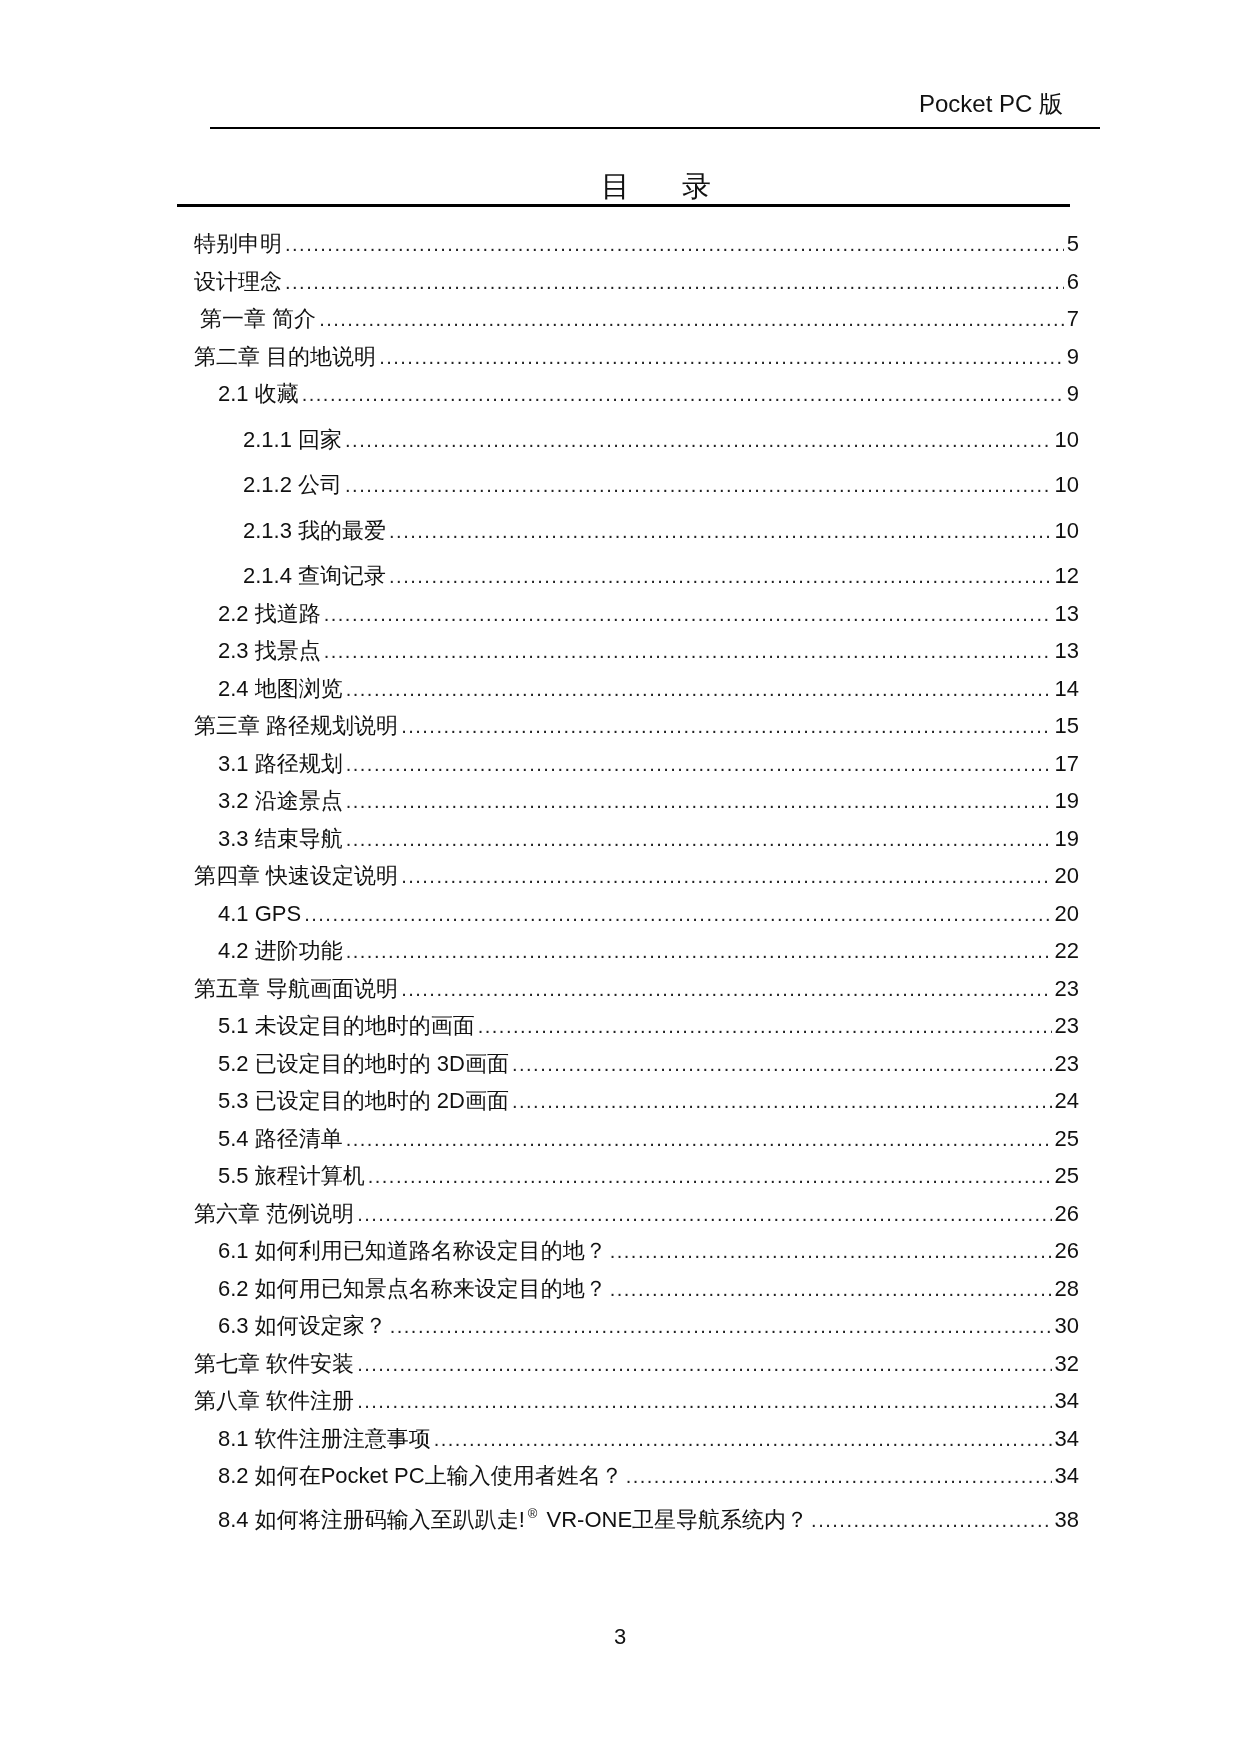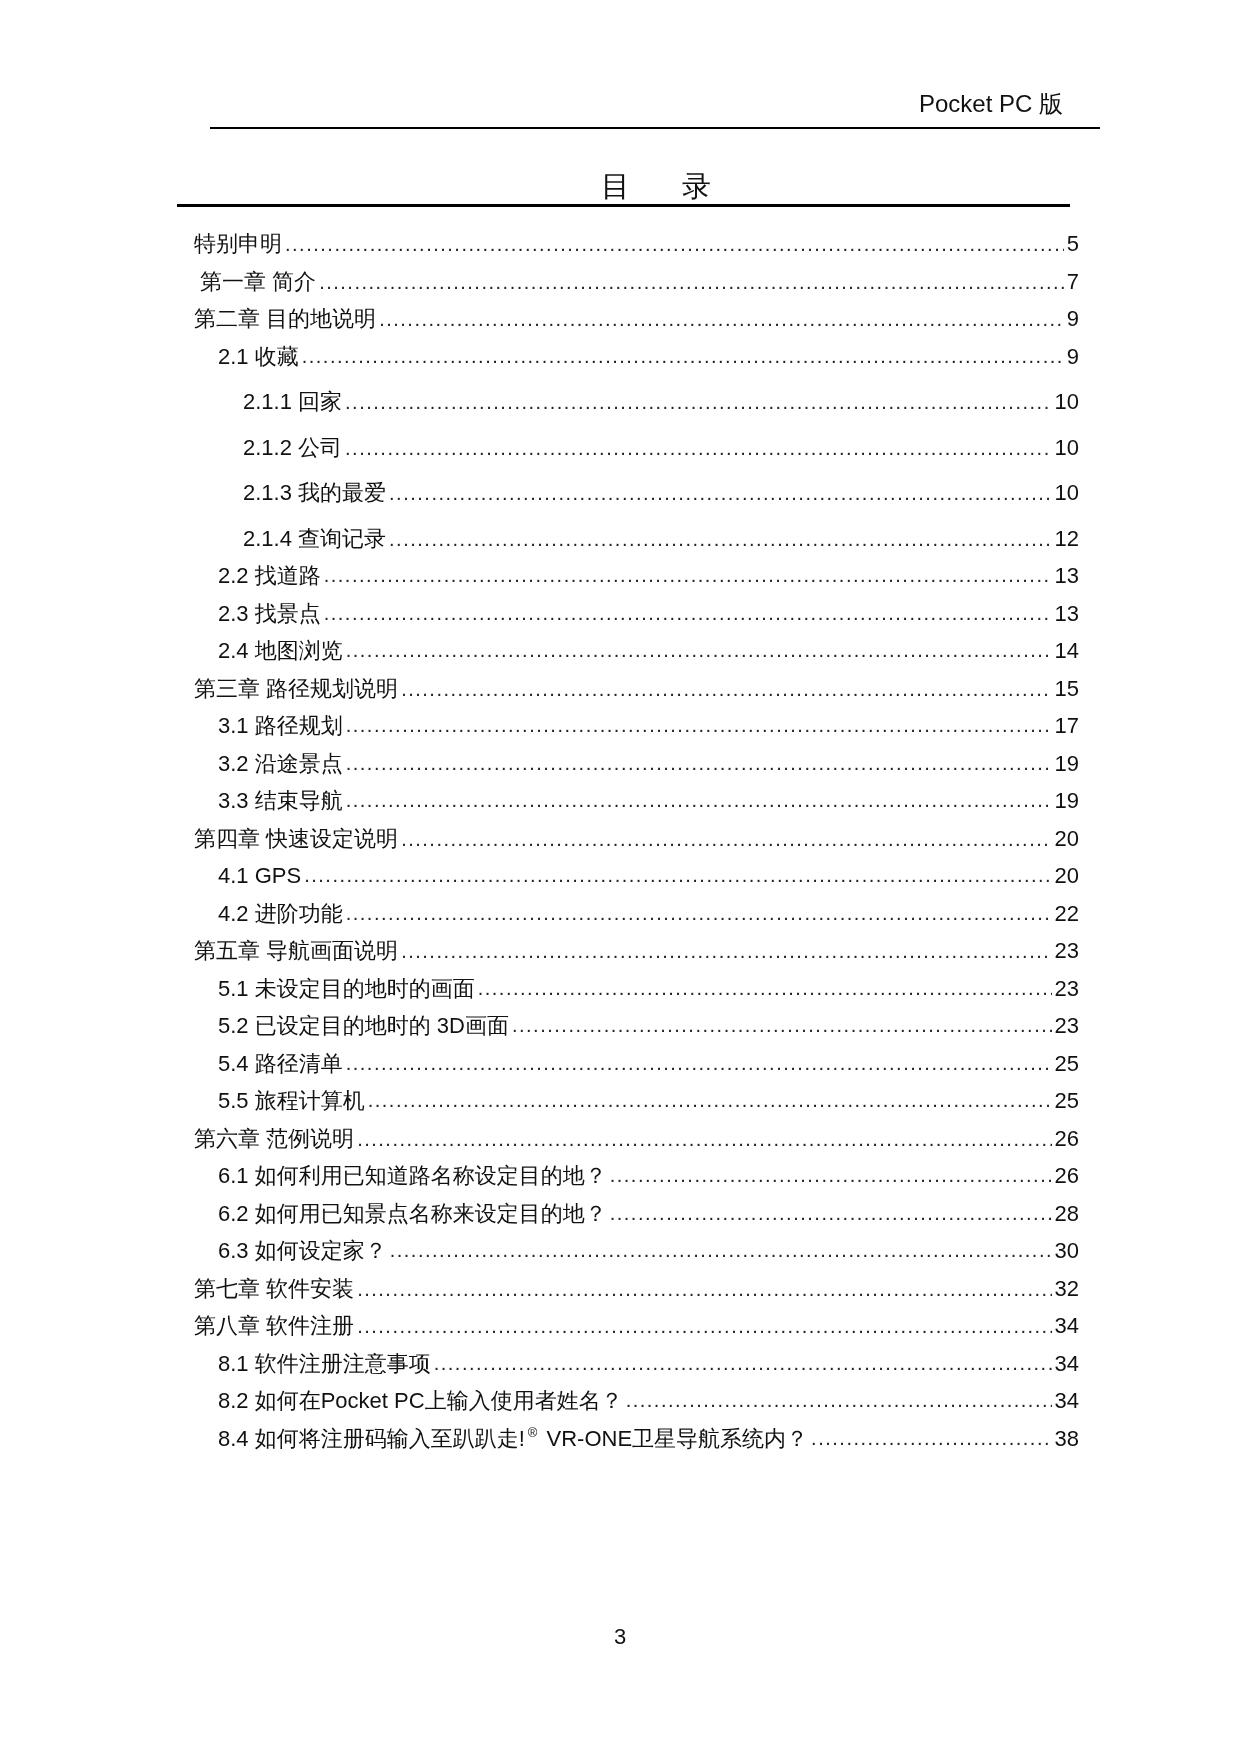--- a/index.html
+++ b/index.html
@@ -9,21 +9,21 @@
   .header-rule { position: absolute; left: 210px; top: 127px; width: 890px; height: 2px; background: #000; }
   .toc-title { position: absolute; left: 0; width: 1240px; top: 168px; text-align: center; font-size: 29px; line-height: 36px;
                font-family: "DejaVu Serif", "Liberation Serif", serif; margin-left: 36px; }
   .toc-title span { display: inline-block; }
   .toc-title .gap { width: 52px; }
   .title-rule { position: absolute; left: 177px; top: 204px; width: 893px; height: 3px; background: #000; }
   .toc { position: absolute; left: 194px; top: 225px; width: 885px; margin: 0; padding: 0; list-style: none; }
   .toc-row { display: flex; align-items: baseline; height: 37.5px; line-height: 37.5px; font-size: 22px; white-space: nowrap; }
   .toc-row.l1 { padding-left: 0; }
   .toc-row.l1i { padding-left: 6px; }
-  .toc-row.l2 { padding-left: 24px; align-items: flex-end; }
+  .toc-row.l2 { padding-left: 24px; }
   .toc-row.l3 { padding-left: 49px; margin-top: 8px; }
   .toc-label { flex: 0 0 auto; }
   .toc-label sup { font-size: 13px; vertical-align: 9px; margin: 0 3px; }
   .toc-leader { flex: 1 1 auto; overflow: hidden; margin: 0 3px; color: #222; letter-spacing: 1.5px; font-size: 20px; }
   .toc-leader::before { content: "................................................................................................................................................................................................................"; }
   .toc-page { flex: 0 0 auto; text-align: right; }
   .page-number { position: absolute; left: 0; width: 1240px; top: 1623px; text-align: center; font-size: 22px; line-height: 28px; }
 </style>
 </head>
 <body>
@@ -35,20 +35,25 @@
   <span>目</span><span class="gap"></span><span>录</span>
 </div>
 <div class="title-rule"></div>
 
 <ul class="toc" id="toc">
     <li class="toc-row l1">
       <span class="toc-label"><span>特别申明</span></span>
       <span class="toc-leader"></span>
       <span class="toc-page">5</span>
     </li>
+    <li class="toc-row l1">
+      <span class="toc-label"><span>设计理念</span></span>
+      <span class="toc-leader"></span>
+      <span class="toc-page">6</span>
+    </li>
     <li class="toc-row l1i">
       <span class="toc-label"><span>第一章 简介</span></span>
       <span class="toc-leader"></span>
       <span class="toc-page">7</span>
     </li>
     <li class="toc-row l1">
       <span class="toc-label"><span>第二章 目的地说明</span></span>
       <span class="toc-leader"></span>
       <span class="toc-page">9</span>
     </li>
@@ -136,20 +141,25 @@
       <span class="toc-label"><span>5.1 未设定目的地时的画面</span></span>
       <span class="toc-leader"></span>
       <span class="toc-page">23</span>
     </li>
     <li class="toc-row l2">
       <span class="toc-label"><span>5.2 已设定目的地时的 3D画面</span></span>
       <span class="toc-leader"></span>
       <span class="toc-page">23</span>
     </li>
     <li class="toc-row l2">
+      <span class="toc-label"><span>5.3 已设定目的地时的 2D画面</span></span>
+      <span class="toc-leader"></span>
+      <span class="toc-page">24</span>
+    </li>
+    <li class="toc-row l2">
       <span class="toc-label"><span>5.4 路径清单</span></span>
       <span class="toc-leader"></span>
       <span class="toc-page">25</span>
     </li>
     <li class="toc-row l2">
       <span class="toc-label"><span>5.5 旅程计算机</span></span>
       <span class="toc-leader"></span>
       <span class="toc-page">25</span>
     </li>
     <li class="toc-row l1">

